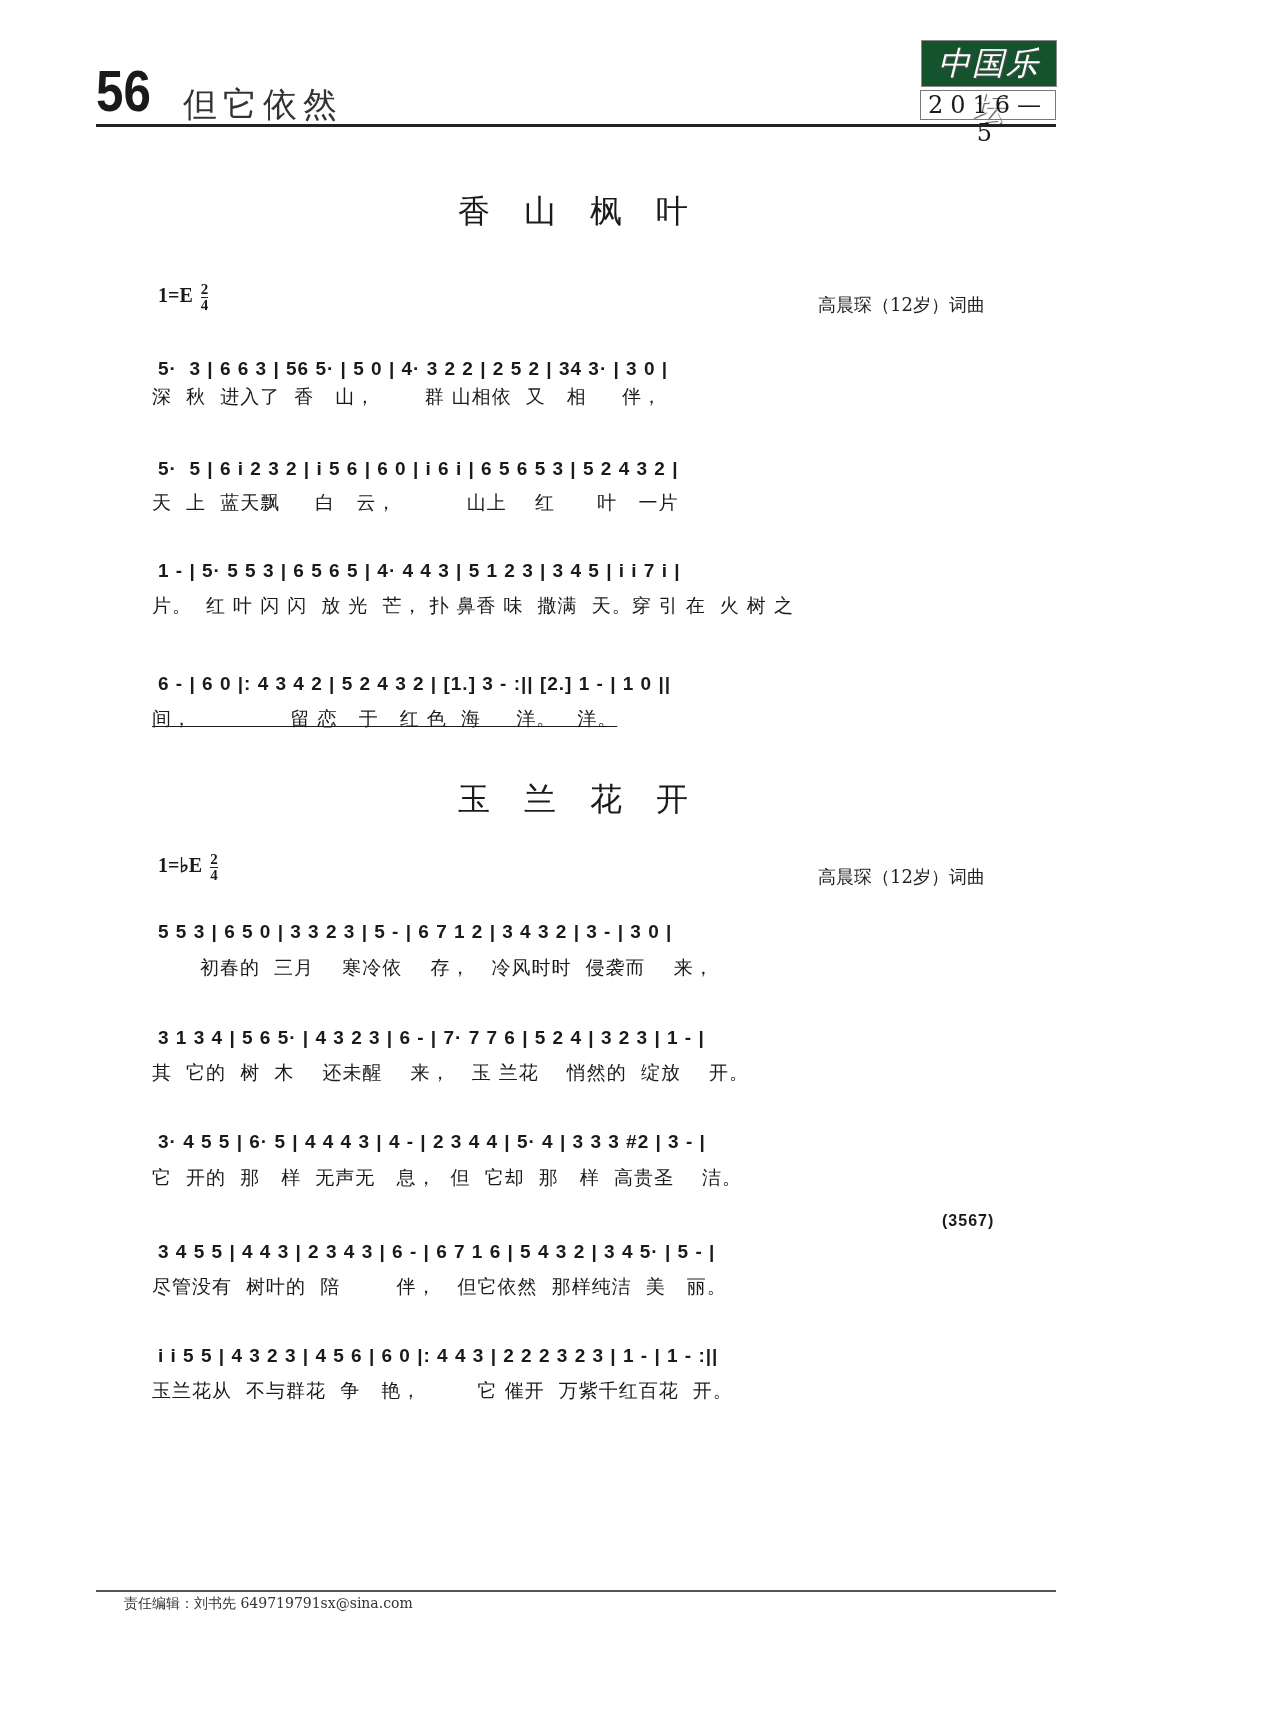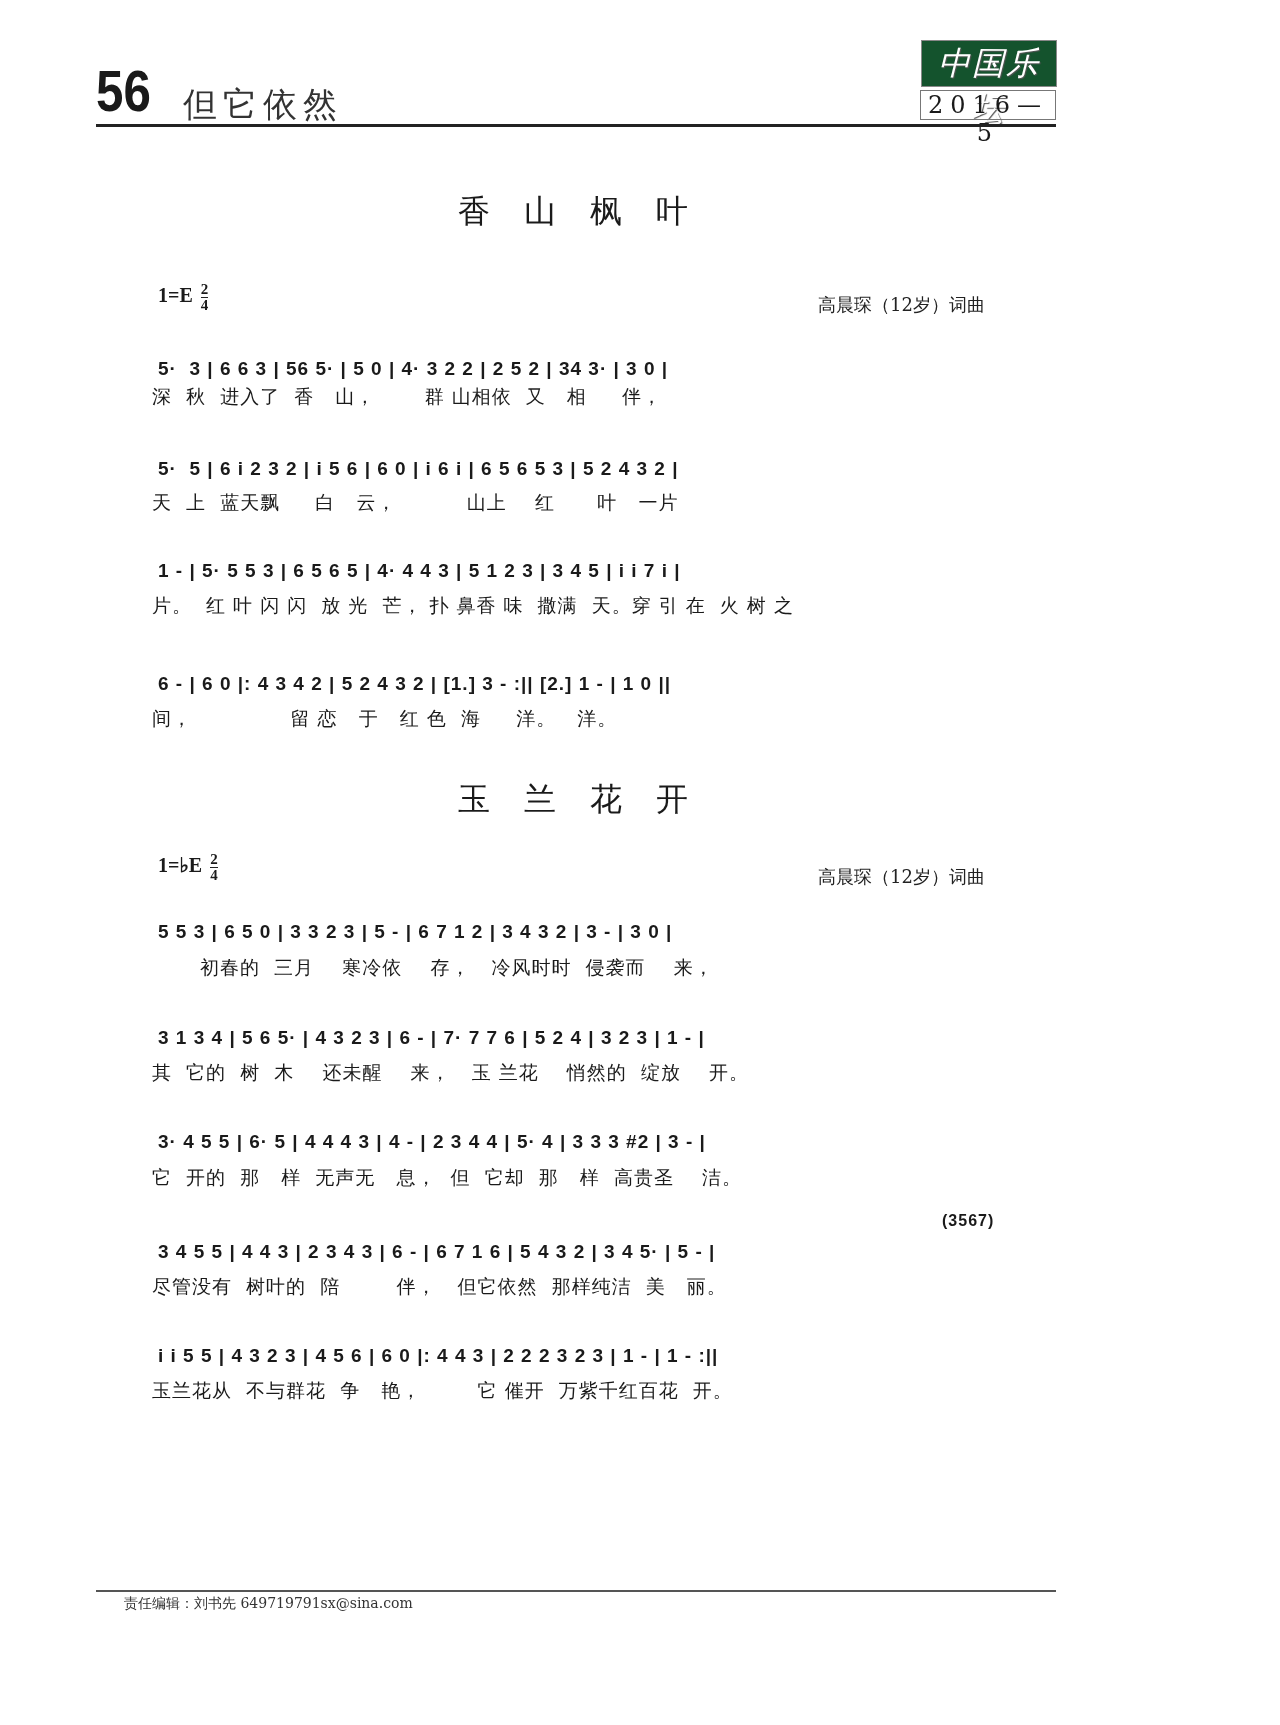--- a/index.html
+++ b/index.html
@@ -46,21 +46,21 @@
 <div class="abs notes" style="left:158px;top:352px;margin-top:6px;">5·  3 | 6 6 3 | 56 5· | 5 0 | 4· 3 2 2 | 2 5 2 | 34 3· | 3 0 |</div>
 <div class="abs lyrics" style="left:152px;top:384px;text-align:center;">深  秋  进入了  香   山，       群 山相依  又   相     伴，</div>
 
 <div class="abs notes" style="left:158px;top:458px;">5·  5 | 6 i 2 3 2 | i 5 6 | 6 0 | i 6 i | 6 5 6 5 3 | 5 2 4 3 2 |</div>
 <div class="abs lyrics" style="left:152px;top:490px;">天  上  蓝天飘     白   云，          山上    红      叶   一片</div>
 
 <div class="abs notes" style="left:158px;top:560px;">1 - | 5· 5 5 3 | 6 5 6 5 | 4· 4 4 3 | 5 1 2 3 | 3 4 5 | i i 7 i |</div>
 <div class="abs lyrics" style="left:152px;top:593px;">片。  红 叶 闪 闪  放 光  芒， 扑 鼻香 味  撒满  天。穿 引 在  火 树 之</div>
 
 <div class="abs notes" style="left:158px;top:673px;">6 - | 6 0 |: 4 3 4 2 | 5 2 4 3 2 | [1.] 3 - :|| [2.] 1 - | 1 0 ||</div>
-<div class="abs lyrics" style="left:152px;top:706px;">间，              留 恋   于   红 色  海     洋。   洋。</div>
+<div class="abs lyrics" style="left:152px;top:706px;text-decoration:underline;">间，              留 恋   于   红 色  海     洋。   洋。</div>
 
 <div class="abs title" style="left:458px;top:778px;">玉兰花开</div>
 <div class="abs key" style="left:158px;top:852px;">
   <span>1=♭E</span>
   <span class="frac">
     <span class="top">2</span>
     <span>4</span>
   </span>
 </div>
 <div class="abs author" style="left:818px;top:865px;">高晨琛（12岁）词曲</div>

